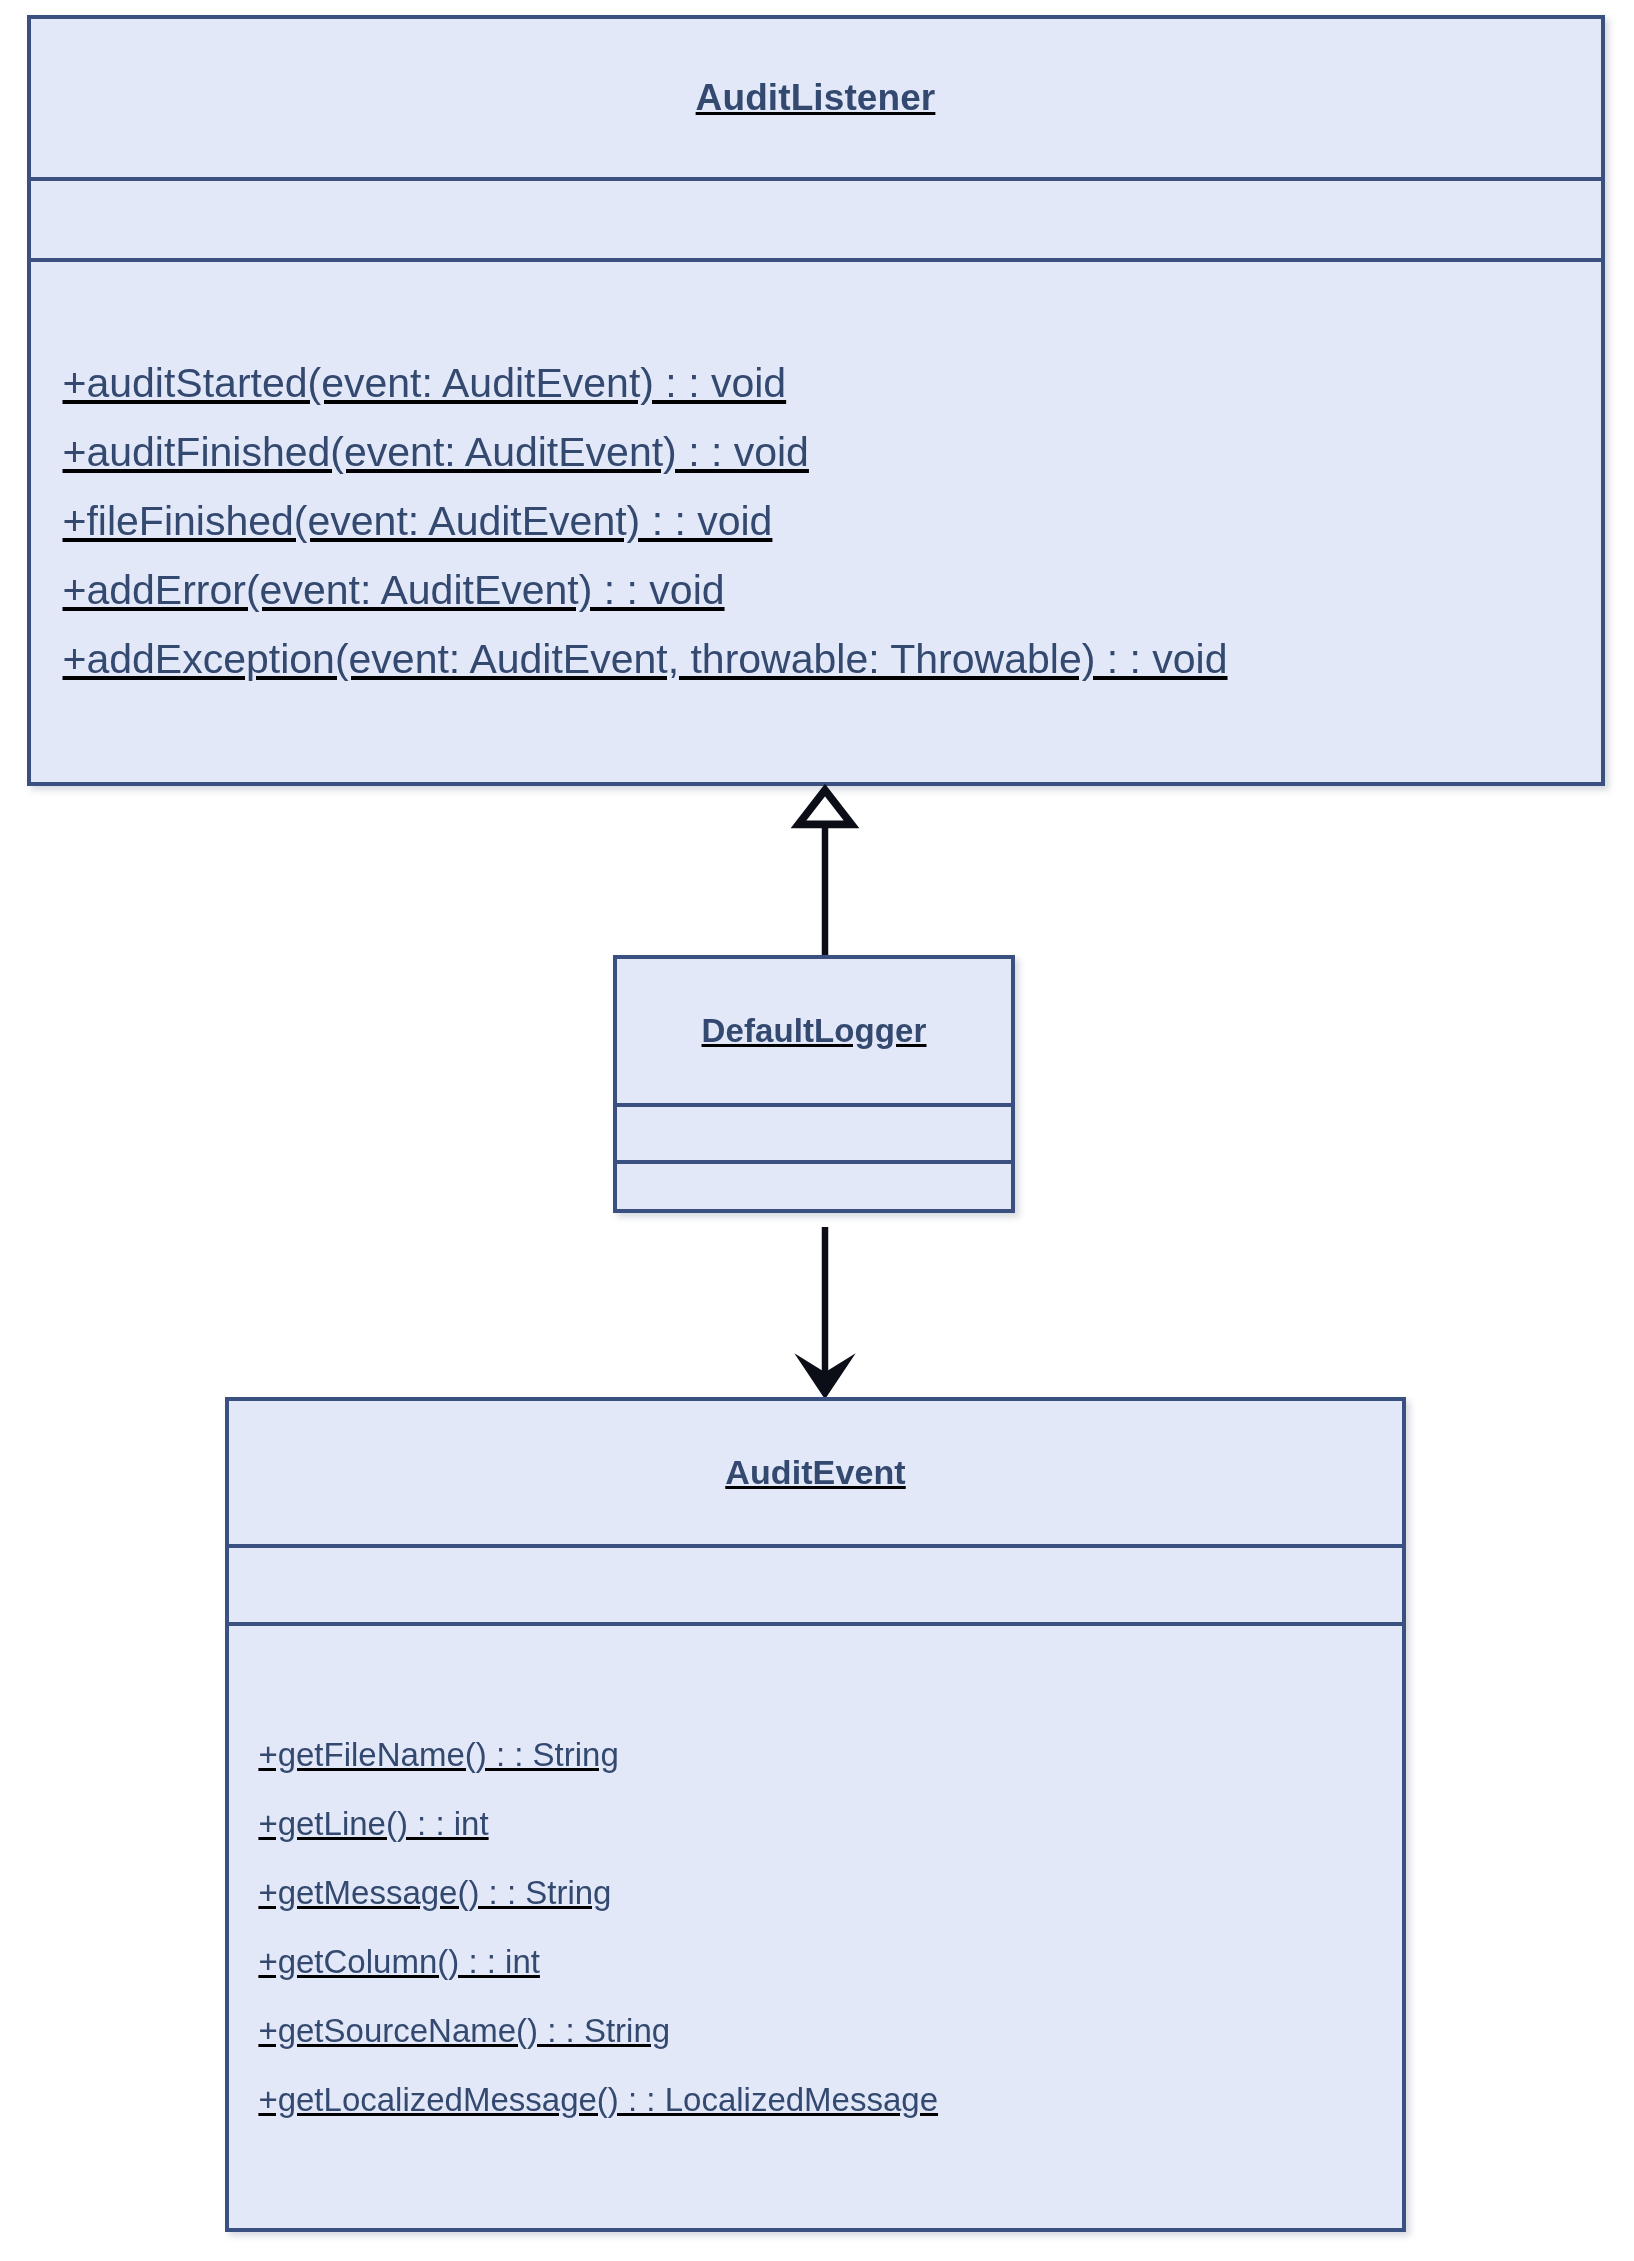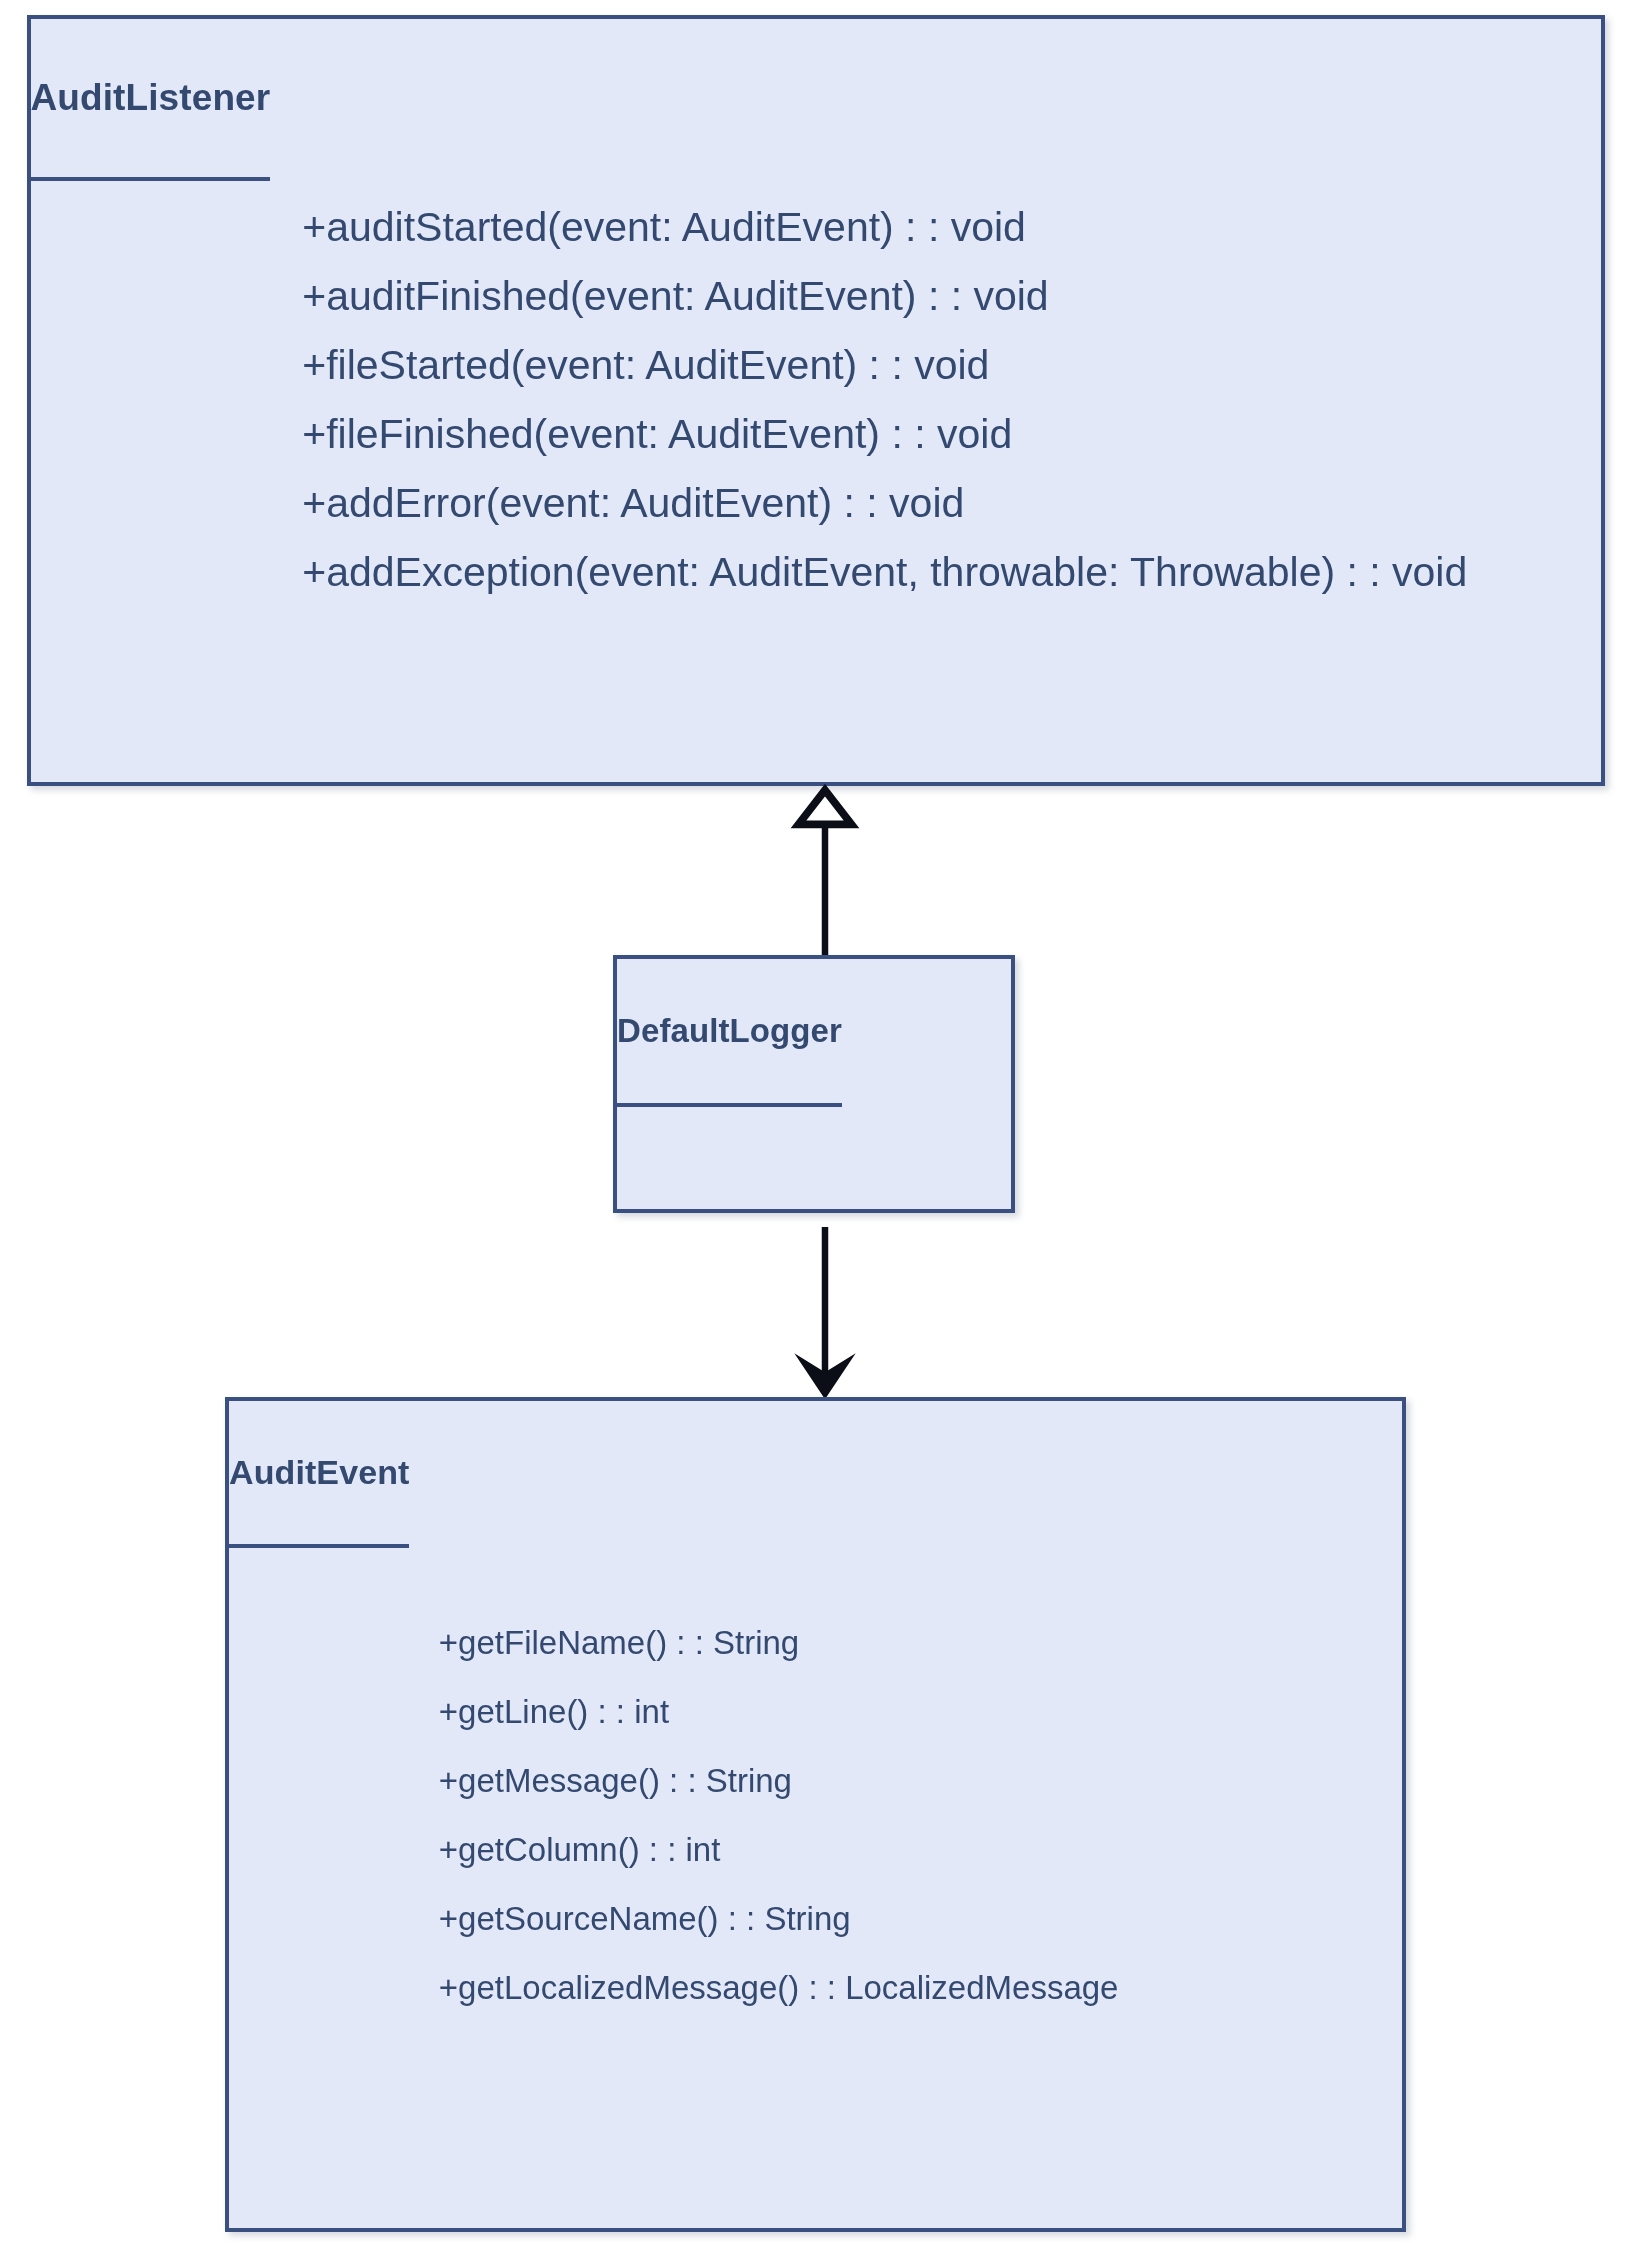--- a/index.html
+++ b/index.html
@@ -20,21 +20,22 @@
   }
 
   
   .uml-class {
     position: absolute;
     box-sizing: border-box;
     background: #e2e8f8;
     border: 4.1px solid #3a5080;
     box-shadow: 3.5px 3.5px 6.5px rgba(120,128,150,0.30);
     display: flex;
-    flex-direction: row;
+    flex-direction: column;
+    text-decoration: underline;
   }
   .uml-title {
     box-sizing: border-box;
     display: flex;
     align-items: center;
     justify-content: center;
     text-align: center;
     font-weight: bold;
     color: #34496f;
     letter-spacing: 0.1px;
@@ -94,21 +95,20 @@
 <body>
 
 <div id="canvas">
 
   <div class="uml-class" id="box-auditlistener">
     <div class="uml-title">AuditListener</div>
     <div class="uml-attrs"></div>
     <div class="uml-methods">
       <div class="uml-member">+auditStarted(event: AuditEvent) : : void</div>
       <div class="uml-member">+auditFinished(event: AuditEvent) : : void</div>
-      <div class="uml-member">+fileStarted(event: AuditEvent) : : void</div>
       <div class="uml-member">+fileFinished(event: AuditEvent) : : void</div>
       <div class="uml-member">+addError(event: AuditEvent) : : void</div>
       <div class="uml-member">+addException(event: AuditEvent, throwable: Throwable) : : void</div>
     </div>
   </div>
 
   <svg class="connector" id="conn-generalization" viewBox="0 0 220 300" width="130" height="177">
     <line x1="110" y1="300" x2="110" y2="68" stroke="#0b0d17" stroke-width="11"></line>
     <polygon points="110,12 155,70 65,70" fill="#ffffff" stroke="#0b0d17" stroke-width="13" stroke-linejoin="miter"></polygon>
   </svg>

